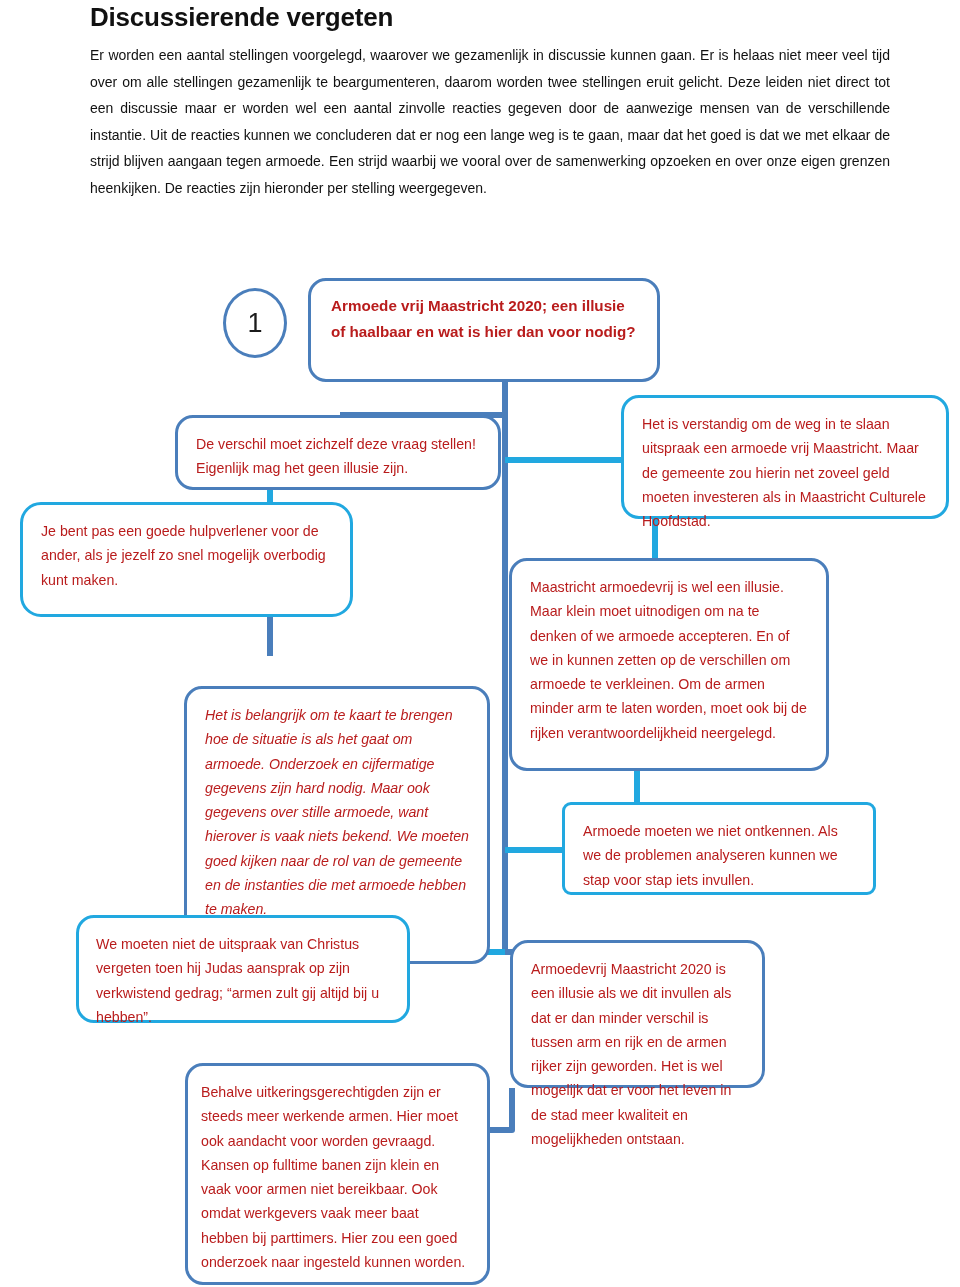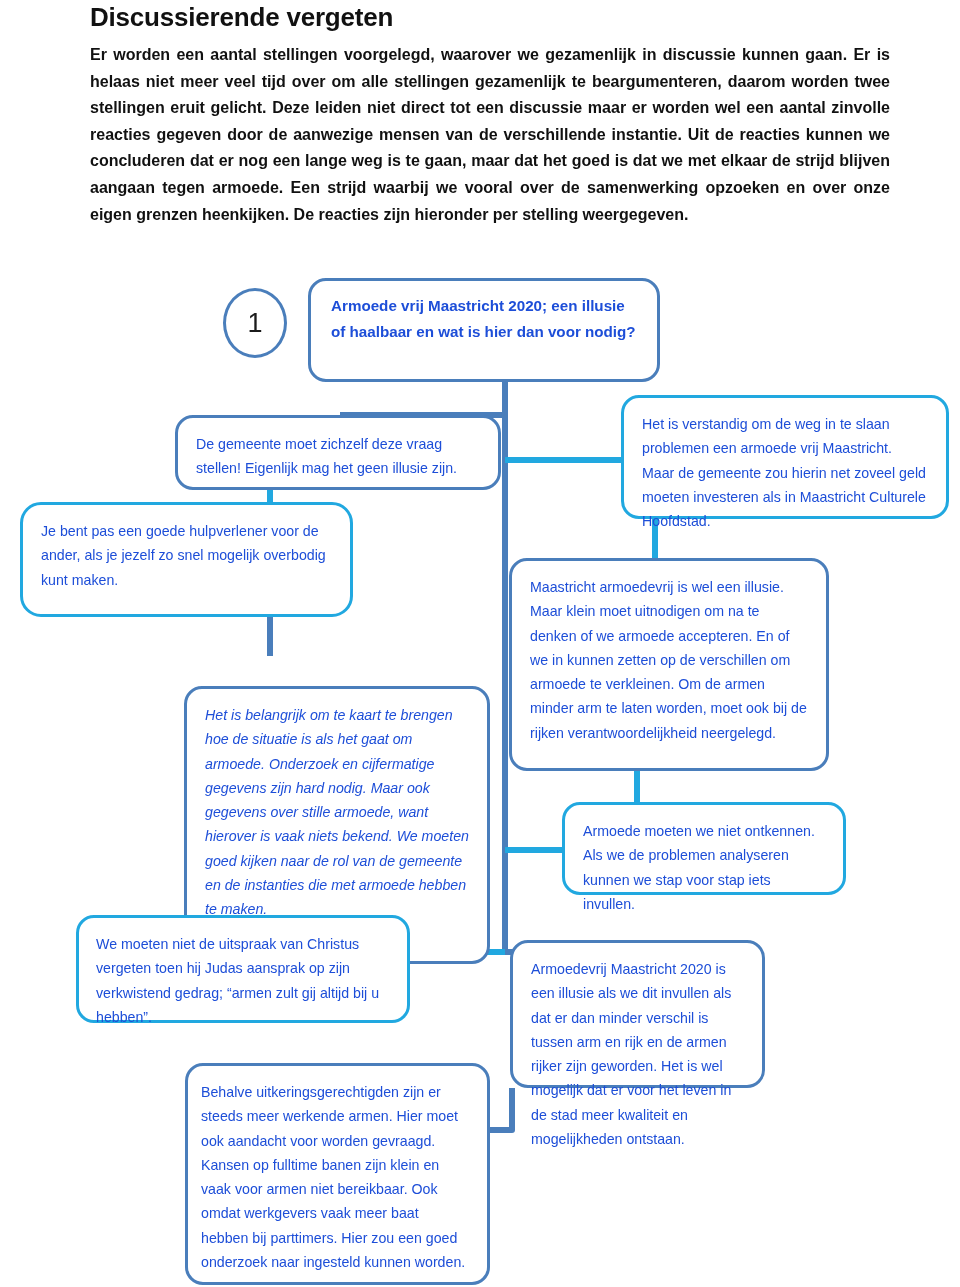--- a/index.html
+++ b/index.html
@@ -28,26 +28,25 @@
     font-weight: bold;
     letter-spacing: -0.2px;
     color: #111111;
     white-space: nowrap;
   }
   #intro-paragraph {
     position: absolute;
     left: 90px;
     top: 42px;
     width: 800px;
-    font-size: 16px;
+    font-size: 14px;
     line-height: 26.6px;
     text-align: justify;
     text-justify: inter-word;
     color: #111111;
-    font-weight: bold;
   }
 
   
   #connectors {
     position: absolute;
     left: 0;
     top: 0;
     width: 960px;
     height: 1287px;
     pointer-events: none;
@@ -72,41 +71,41 @@
   }
 
   
   .node {
     position: absolute;
     box-sizing: border-box;
     background: #ffffff;
     border-radius: 18px;
     font-size: 14.2px;
     line-height: 24.3px;
-    color: #1d4ed8;
+    color: #b91c1c;
     padding: 14px 18px 14px 18px;
   }
   .node.dark  { border: 3.2px solid #4A7EBB; }
   .node.cyan  { border: 3.2px solid #21A8E0; }
 
   .node.statement {
     font-weight: bold;
     font-size: 15.2px;
     line-height: 25.5px;
     padding: 12px 20px;
   }
 
   
   #node-statement   { left: 308px; top: 278px;  width: 352px; height: 104px; }
   #node-gemeente    { left: 175px; top: 415px;  width: 326px; height: 75px;  }
   #node-verstandig  { left: 621px; top: 395px;  width: 328px; height: 124px; }
   #node-hulpverlener{ left: 20px;   top: 502px;  width: 333px; height: 115px; border-radius: 21px; }
   #node-kaart       { left: 184px; top: 686px;  width: 306px; height: 278px; font-style: italic; }
   #node-illusie     { left: 509px; top: 558px;  width: 320px; height: 213px; }
-  #node-ontkennen   { left: 562px; top: 802px;  width: 284px; height: 93px;  }
+  #node-ontkennen   { left: 562px; top: 802px;  width: 314px; height: 93px; border-radius: 9px;  }
   #node-christus    { left: 76px;  top: 915px;  width: 334px; height: 108px; padding-left: 17px; }
   #node-armoedevrij { left: 510px; top: 940px;  width: 255px; height: 148px; }
   #node-behalve     { left: 185px; top: 1063px; width: 305px; height: 222px; padding-left: 13px; }
 
   .node p { margin: 0; }
 </style>
 </head>
 <body>
 
 <div id="page">
@@ -147,25 +146,25 @@
 
   <div id="number-circle">
     <span>1</span>
   </div>
 
   <div id="node-statement" class="node dark statement">
     <p>Armoede vrij Maastricht 2020; een illusie of haalbaar en wat is hier dan voor nodig?</p>
   </div>
 
   <div id="node-gemeente" class="node dark">
-    <p>De gemeente moet zichzelf deze vraag stellen! Eigenlijk mag het geen illusie zijn.</p>
+    <p>De verschil moet zichzelf deze vraag stellen! Eigenlijk mag het geen illusie zijn.</p>
   </div>
 
   <div id="node-verstandig" class="node cyan">
-    <p>Het is verstandig om de weg in te slaan problemen een armoede vrij Maastricht. Maar de gemeente zou hierin net zoveel geld moeten investeren als in Maastricht Culturele Hoofdstad.</p>
+    <p>Het is verstandig om de weg in te slaan uitspraak een armoede vrij Maastricht. Maar de gemeente zou hierin net zoveel geld moeten investeren als in Maastricht Culturele Hoofdstad.</p>
   </div>
 
   <div id="node-hulpverlener" class="node cyan">
     <p>Je bent pas een goede hulpverlener voor de ander, als je jezelf zo snel mogelijk overbodig kunt maken.</p>
   </div>
 
   <div id="node-kaart" class="node dark">
     <p>Het is belangrijk om te kaart te brengen hoe de situatie is als het gaat om armoede. Onderzoek en cijfermatige gegevens zijn hard nodig. Maar ook gegevens over stille armoede, want hierover is vaak niets bekend. We moeten goed kijken naar de rol van de gemeente en de instanties die met armoede hebben te maken.</p>
   </div>
 

